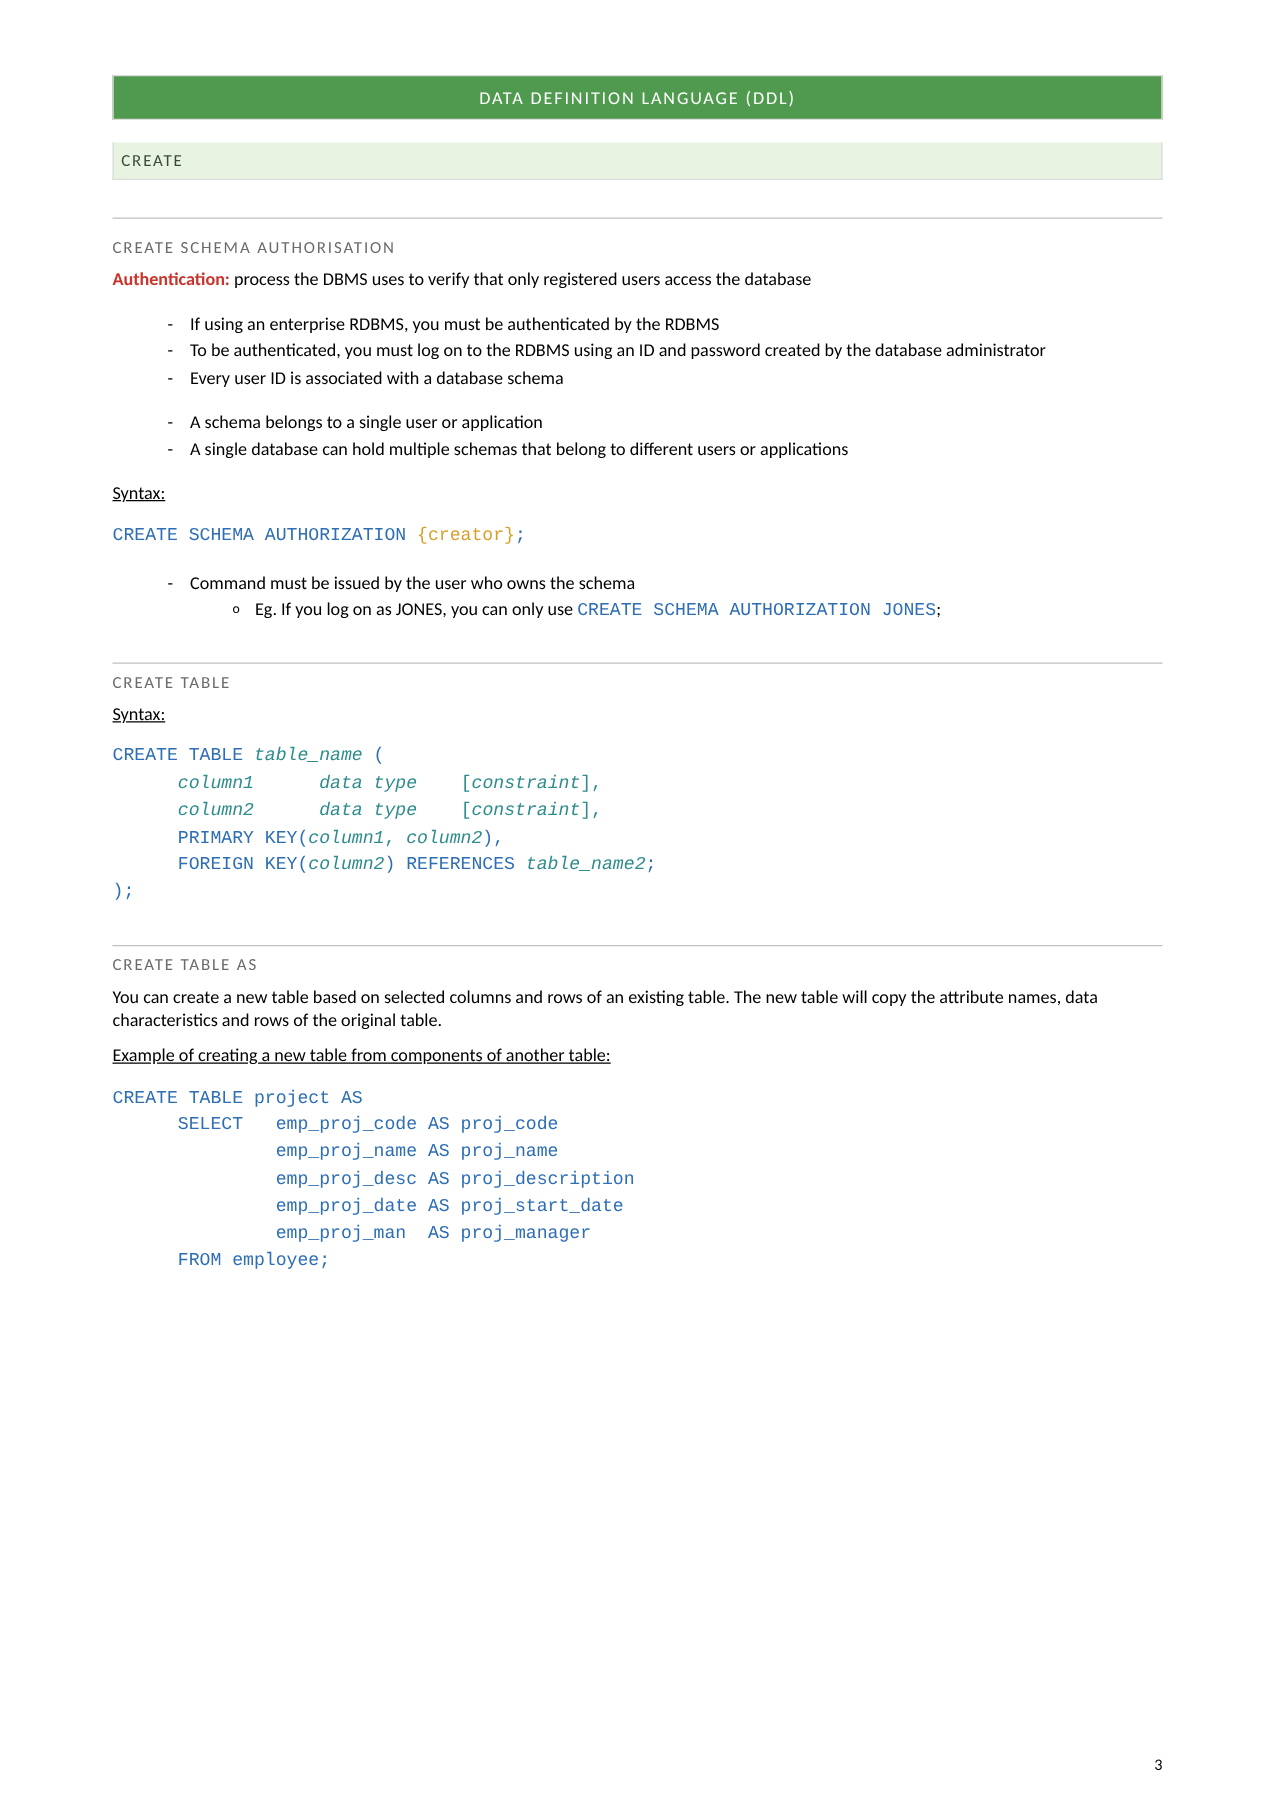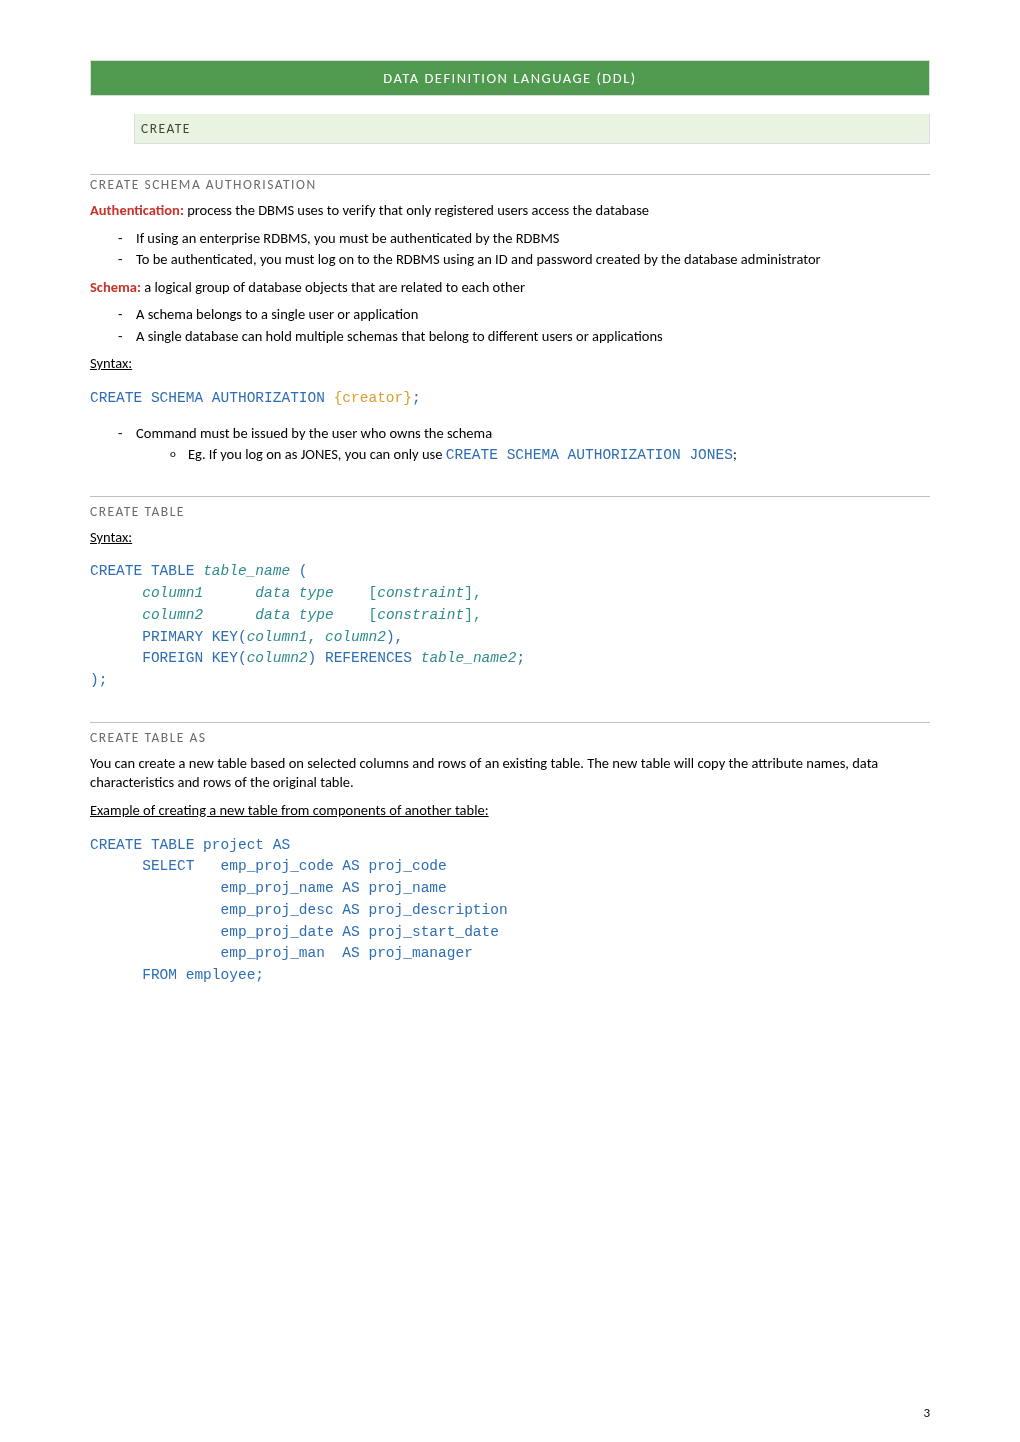--- a/index.html
+++ b/index.html
@@ -37,38 +37,37 @@
   .subbanner {
     background: var(--green-light-bg);
     color: #3a4a3a;
     font-size: 13.5px;
     letter-spacing: 1.5px;
     padding: 6px 6px;
     border-left: 1px solid #dcdcdc;
     border-right: 1px solid #dcdcdc;
     border-bottom: 1px solid #dcdcdc;
     margin-top: 18px;
-    margin-left: 44px;
   }
   .subhead {
     color: #6b6b6b;
     font-size: 13.5px;
     letter-spacing: 1.5px;
     margin-top: 30px;
     margin-bottom: 2px;
   }
   .thinrule {
     border: none;
     border-top: 1px solid #c0c0c0;
     margin: 2px 0 0 0;
   }
   p { margin: 8px 0; line-height: 1.35; }
   ul.bul {
     list-style: none;
-    margin: 0;
+    margin: 16px;
     padding-left: 28px;
   }
   ul.bul > li {
     position: relative;
     padding-left: 18px;
     margin: 2px 0;
     line-height: 1.35;
   }
   ul.bul > li::before {
     content: "-";
@@ -123,35 +122,33 @@
 
   <div class="banner">
     <span>DATA DEFINITION LANGUAGE (DDL)</span>
   </div>
 
   <div class="subbanner">
     <span>CREATE</span>
   </div>
 
   <hr class="thinrule" style="margin-top:30px">
-  <div class="subhead" style="margin-top:1px">
+  <div class="subhead" style="margin-top:14px">
     <span>CREATE SCHEMA AUTHORISATION</span>
   </div>
 
   <p>
     <span class="redbold">Authentication:</span><span> process the DBMS uses to verify that only registered users access the database</span>
   </p>
   <ul class="bul">
     <li>If using an enterprise RDBMS, you must be authenticated by the RDBMS</li>
     <li>To be authenticated, you must log on to the RDBMS using an ID and password created by the database administrator</li>
+    <li>Every user ID is associated with a database schema</li>
   </ul>
 
-  <p>
-    <span class="redbold">Schema:</span><span> a logical group of database objects that are related to each other</span>
-  </p>
   <ul class="bul">
     <li>A schema belongs to a single user or application</li>
     <li>A single database can hold multiple schemas that belong to different users or applications</li>
   </ul>
 
   <p><u>Syntax:</u></p>
 
   <div class="codeblock"><span>CREATE SCHEMA AUTHORIZATION </span><span class="accent">{creator}</span><span>;</span></div>
 
   <ul class="bul">

